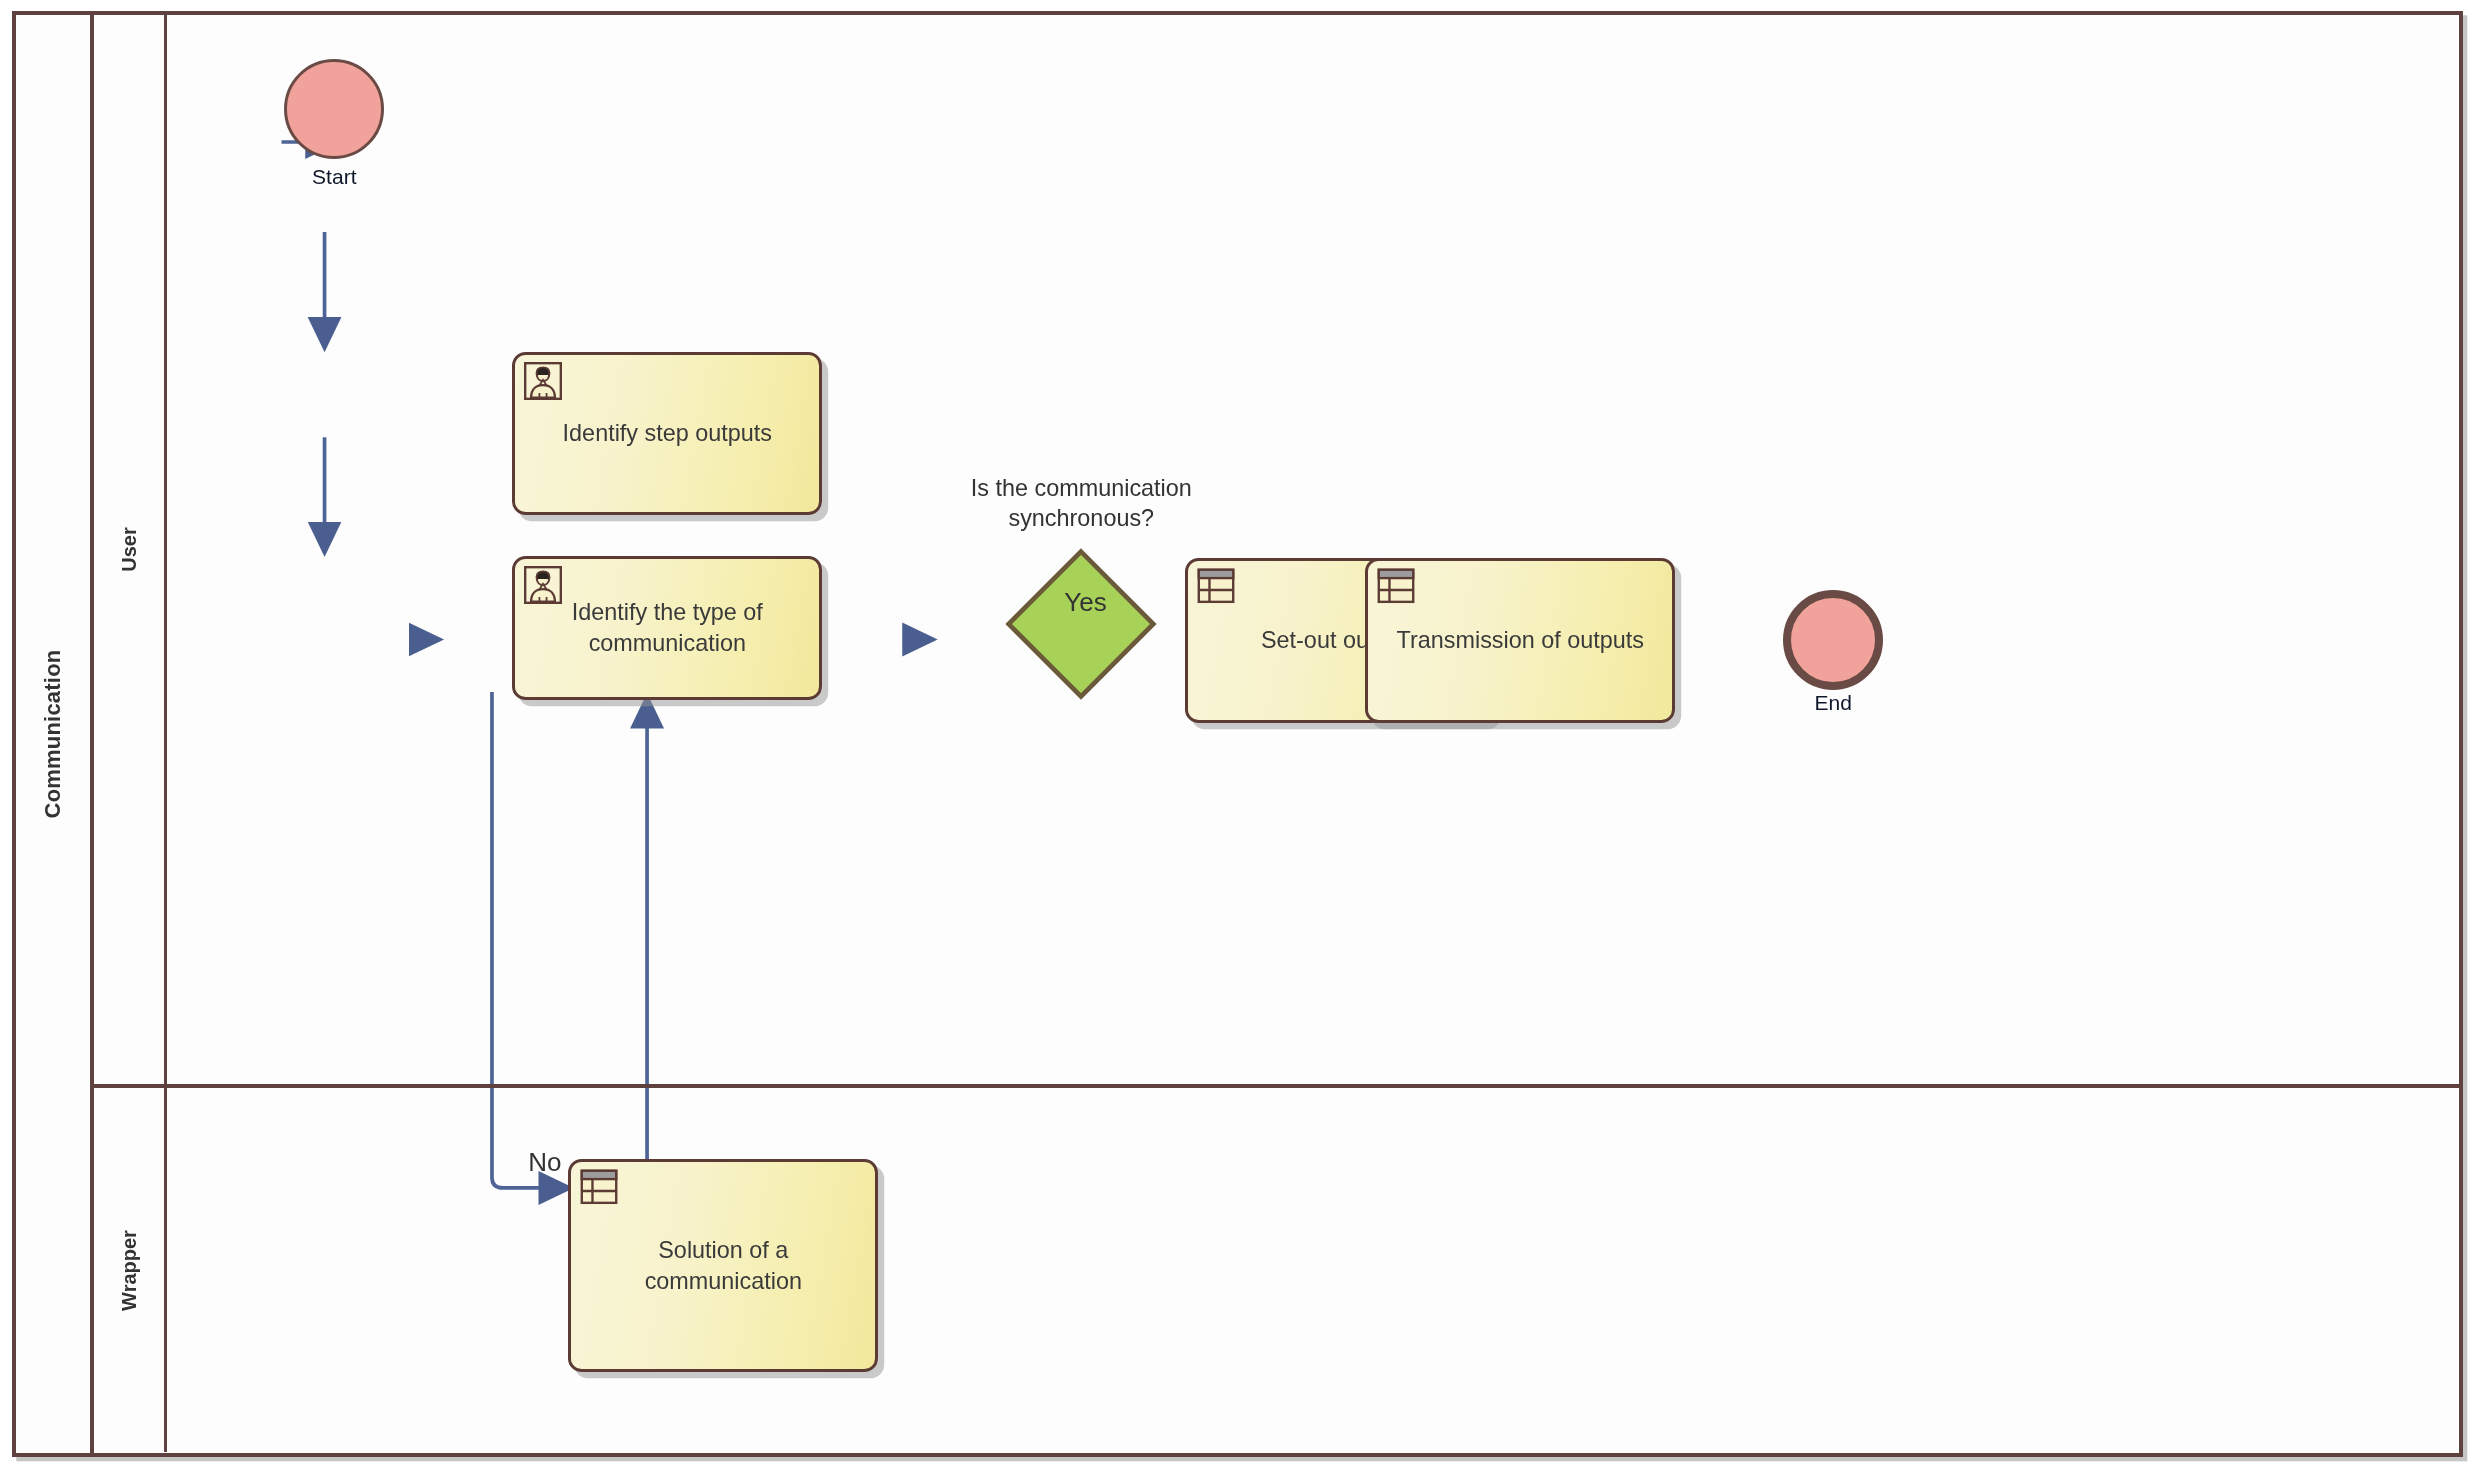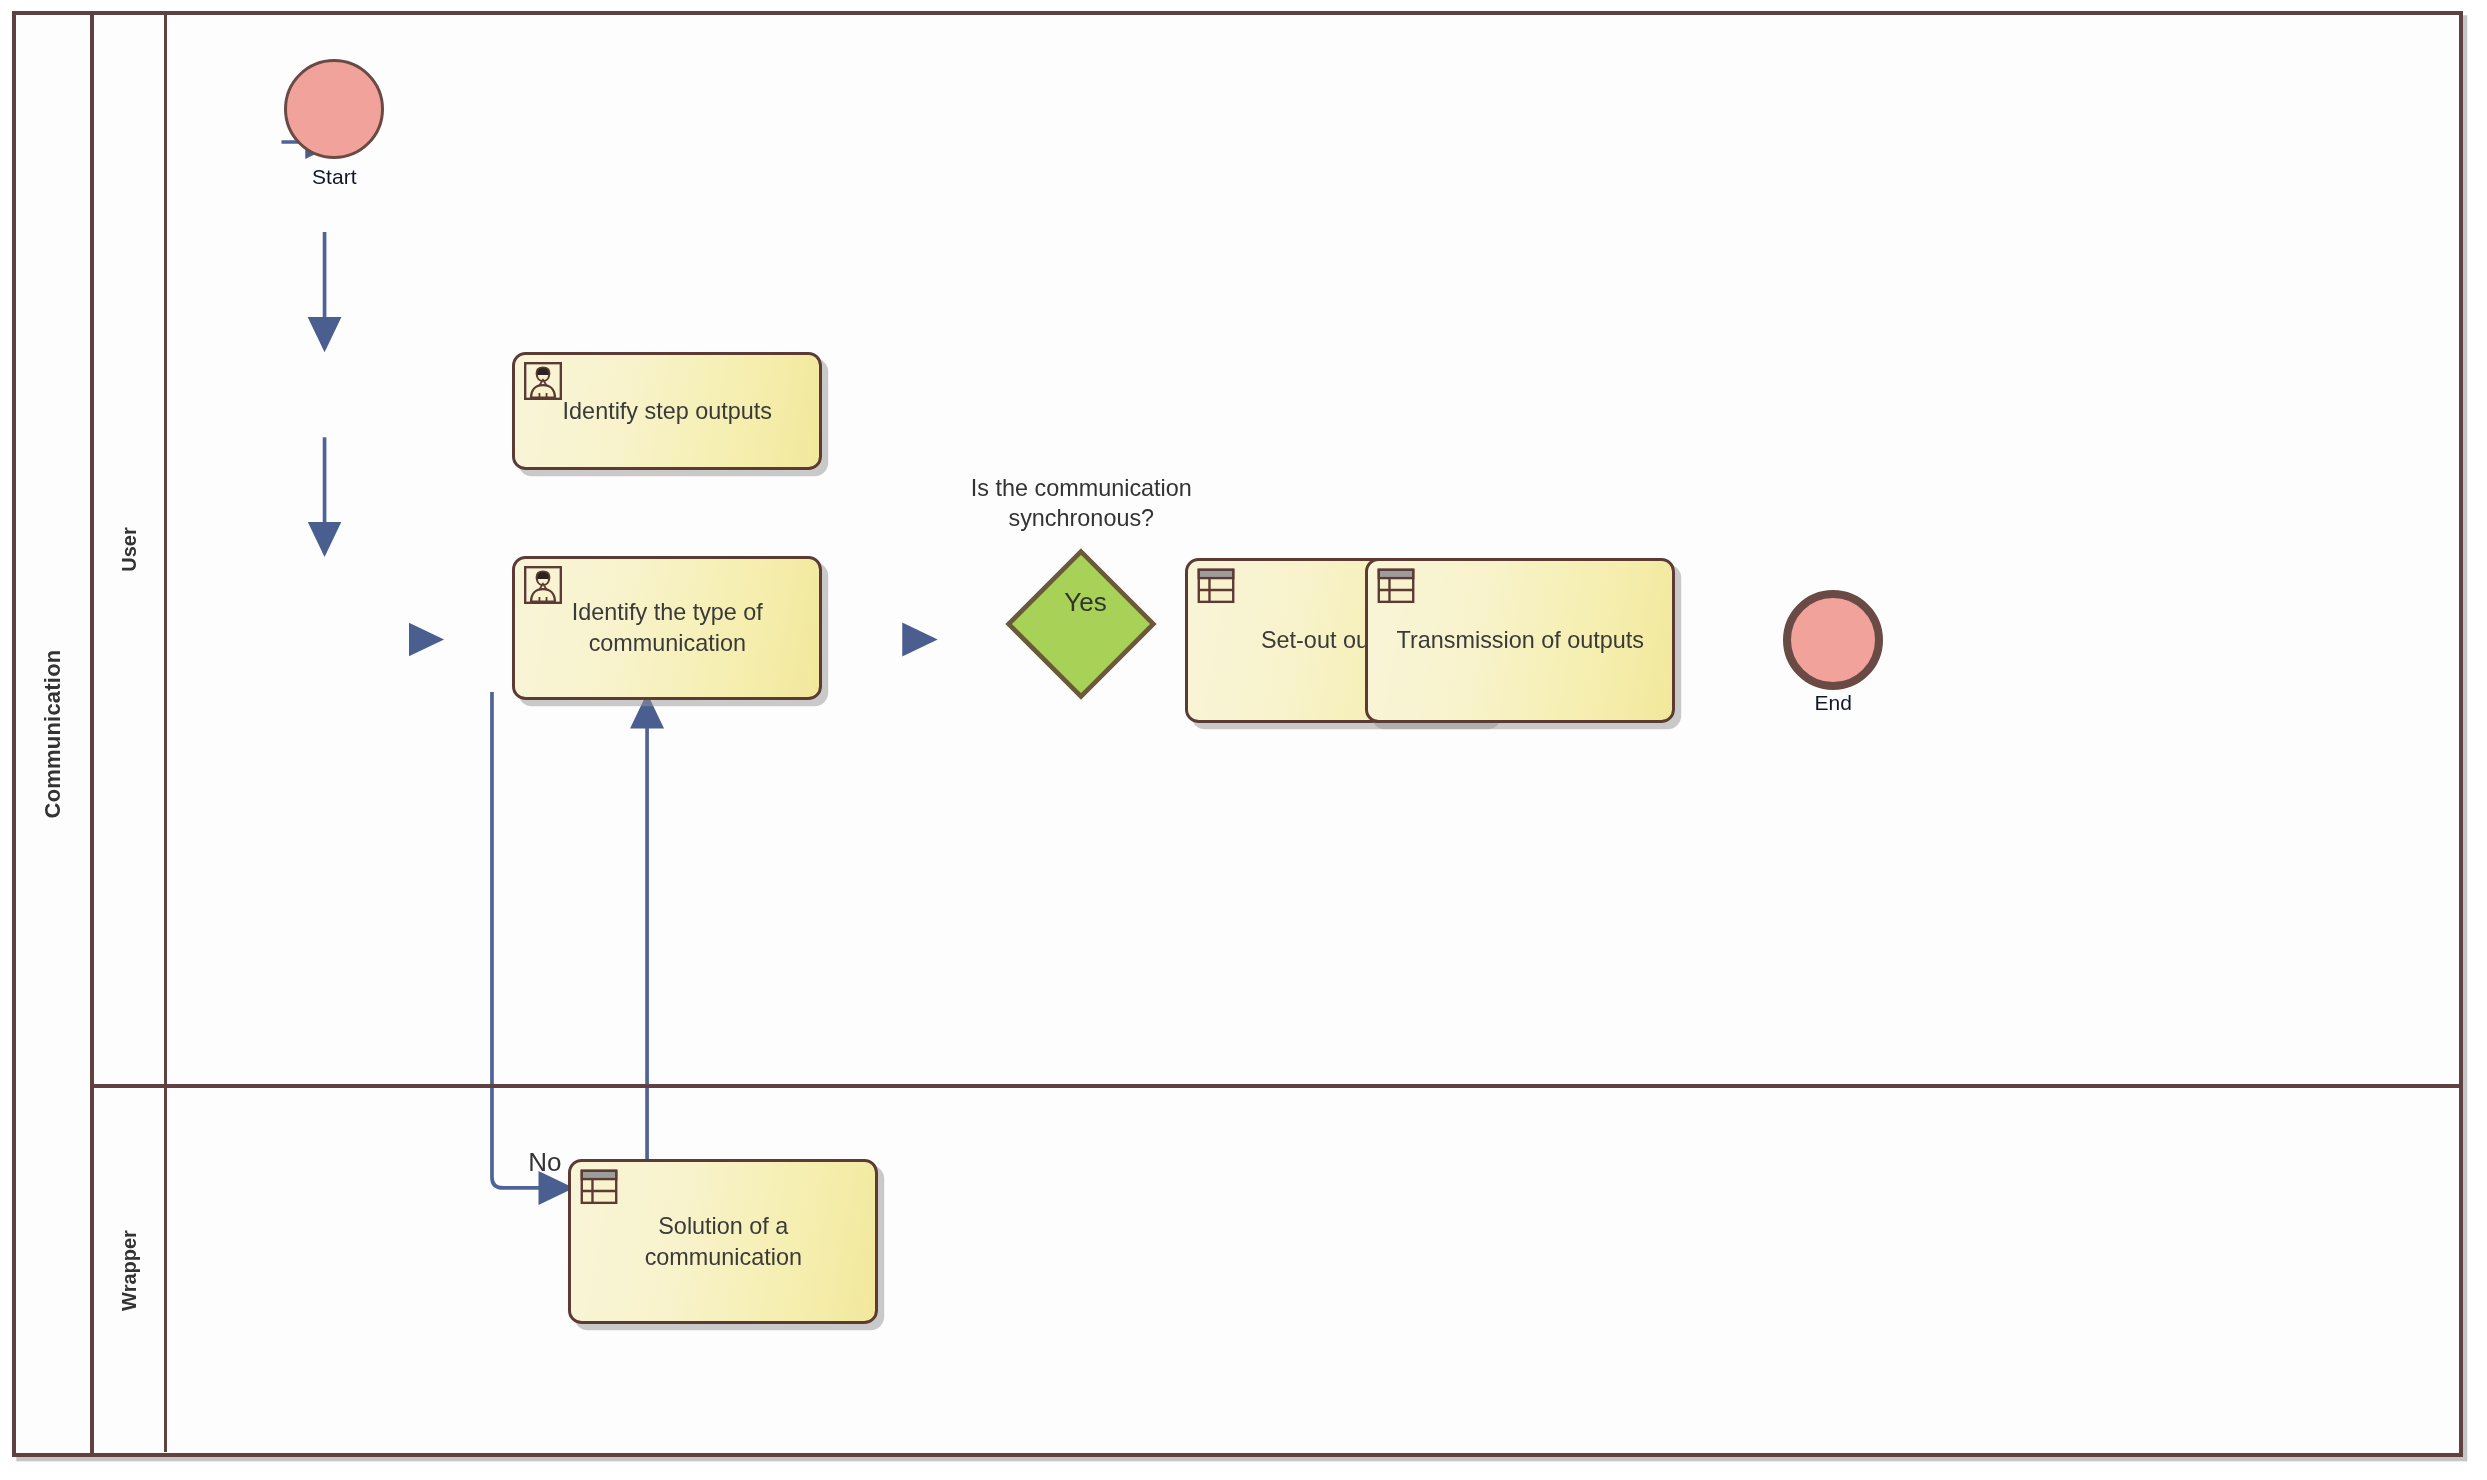--- a/index.html
+++ b/index.html
@@ -232,21 +232,21 @@
             <g stroke="#4f6496" stroke-width="6" fill="none" marker-end="url(#ah)">
               <path d="M780,1734 L780,1107"></path>
             </g>
           </svg>
 
           <div class="node event event-start" style="left:117px; top:44px; width:100px; height:100px;">
             <span class="event-label">Start</span>
           </div>
 
 
-          <div class="node task" style="left:345px; top:337px; width:310px; height:118px;">
+          <div class="node task" style="left:345px; top:337px; width:310px; height:163px;">
             <span class="task-icon">
               <svg viewBox="0 0 64 64">
                 <rect x="2" y="2" width="60" height="60" fill="none" stroke="#5c3b35" stroke-width="4"></rect>
                 <path d="M32 9 C25 9 21 13 21 19 C21 25 25 29 32 29 C39 29 43 25 43 19 C43 13 39 9 32 9 Z" fill="#2b2320" stroke="#5c3b35" stroke-width="3"></path>
                 <path d="M22 22 C22 28 26 32 32 32 C38 32 42 28 42 22" fill="#f8f3cc" stroke="#5c3b35" stroke-width="3"></path>
                 <path d="M32 30 L27 38 L32 41 L37 38 Z" fill="#f8f3cc" stroke="#5c3b35" stroke-width="3"></path>
                 <path d="M12 60 C12 46 20 39 32 39 C44 39 52 46 52 60 Z" fill="#f8f3cc" stroke="#5c3b35" stroke-width="4"></path>
                 <path d="M26 60 L26 52 M38 60 L38 52" stroke="#5c3b35" stroke-width="3" fill="none"></path>
               </svg>
             </span>
@@ -325,21 +325,21 @@
               <path d="M528,0 L528,145 Q528,162 546,162 L654,162" marker-end="url(#ah2)"></path>
             </g>
 
             <g stroke="#4f6496" stroke-width="6" fill="none">
               <path d="M780,118 L780,0"></path>
             </g>
           </svg>
 
           <span class="flow-label" style="left:361px; top:59px;">No</span>
 
-          <div class="node task" style="left:1018px; top:71px; width:310px; height:165px; transform:translateX(-617px);">
+          <div class="node task" style="left:1018px; top:71px; width:310px; height:213px; transform:translateX(-617px);">
             <span class="task-icon">
               <svg viewBox="0 0 64 64">
                 <rect x="3" y="3" width="58" height="54" fill="#f8f3cc" stroke="#5c3b35" stroke-width="4"></rect>
                 <rect x="3" y="3" width="58" height="14" fill="#9c9c9c" stroke="#5c3b35" stroke-width="4"></rect>
                 <line x1="3" y1="37" x2="61" y2="37" stroke="#5c3b35" stroke-width="4"></line>
                 <line x1="21" y1="17" x2="21" y2="57" stroke="#5c3b35" stroke-width="4"></line>
               </svg>
             </span>
             <span class="task-label">Solution of a communication</span>
           </div>

